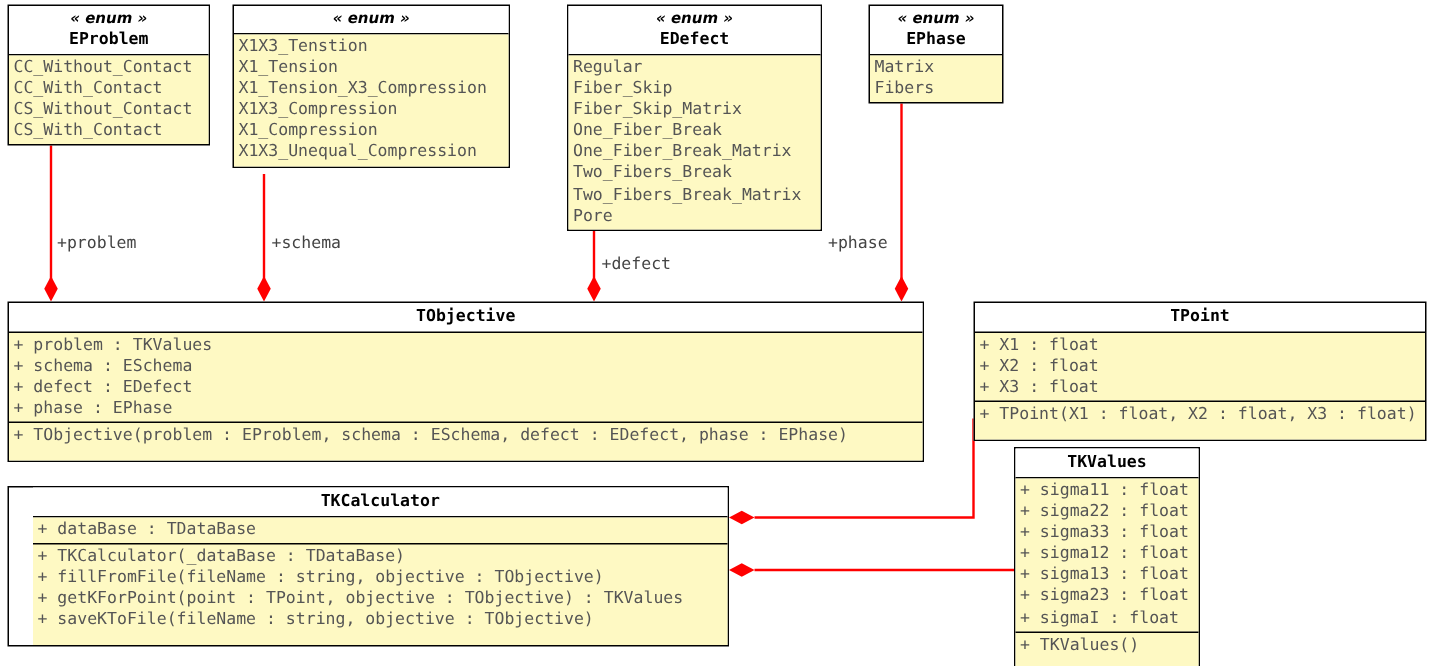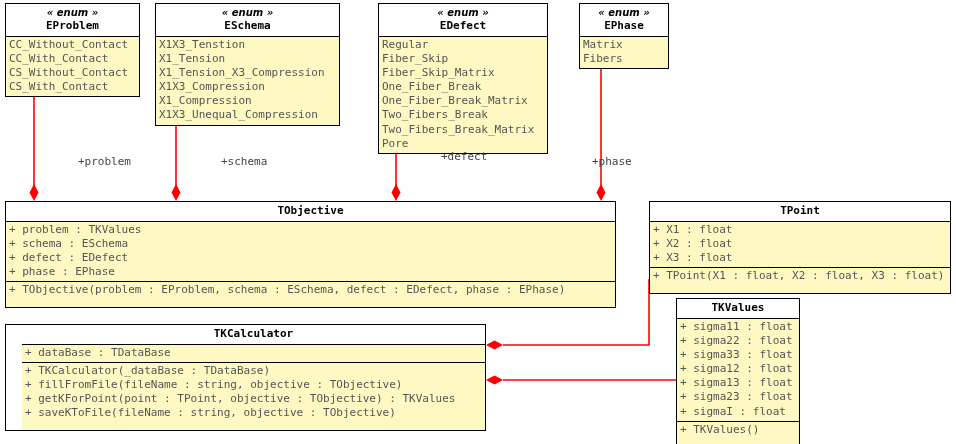--- a/index.html
+++ b/index.html
@@ -76,21 +76,20 @@
     white-space: pre;
     padding-left: 3px;
   }
   .edge-label {
     position: absolute;
     font-family: "DejaVu Sans Mono", "Liberation Mono", monospace;
     font-size: 11px;
     color: #444444;
     white-space: pre;
     z-index: 6;
-    margin-left: 40px;
   }
 </style>
 </head>
 <body>
 
 <div id="canvas">
 
   <svg id="edges" viewBox="0 0 956 444" xmlns="http://www.w3.org/2000/svg">
 
     <g>
@@ -133,21 +132,20 @@
       <span class="member">CC_Without_Contact</span>
       <span class="member">CC_With_Contact</span>
       <span class="member">CS_Without_Contact</span>
       <span class="member">CS_With_Contact</span>
     </div>
   </div>
 
   <div class="uml-class" style="left:155px; top:3px; width:185px;">
     <div class="uml-header">
       <span class="stereotype">« enum »</span>
-      <span class="classname">ESchema</span>
     </div>
     <div class="uml-compartment">
       <span class="member">X1X3_Tenstion</span>
       <span class="member">X1_Tension</span>
       <span class="member">X1_Tension_X3_Compression</span>
       <span class="member">X1X3_Compression</span>
       <span class="member">X1_Compression</span>
       <span class="member">X1X3_Unequal_Compression</span>
     </div>
   </div>
@@ -237,16 +235,16 @@
       <span class="member">+ sigma23 : float</span>
       <span class="member">+ sigmaI : float</span>
     </div>
     <div class="uml-compartment divider" style="padding-bottom:12px;">
       <span class="member">+ TKValues()</span>
     </div>
   </div>
 
   <span class="edge-label" style="left:38px; top:155px;">+problem</span>
   <span class="edge-label" style="left:181px; top:155px;">+schema</span>
-  <span class="edge-label" style="left:401px; top:150px;">+defect</span>
+  <span class="edge-label" style="left:401px; top:169px;">+defect</span>
   <span class="edge-label" style="left:552px; top:155px;">+phase</span>
 
 </div>
 
 </body></html>

